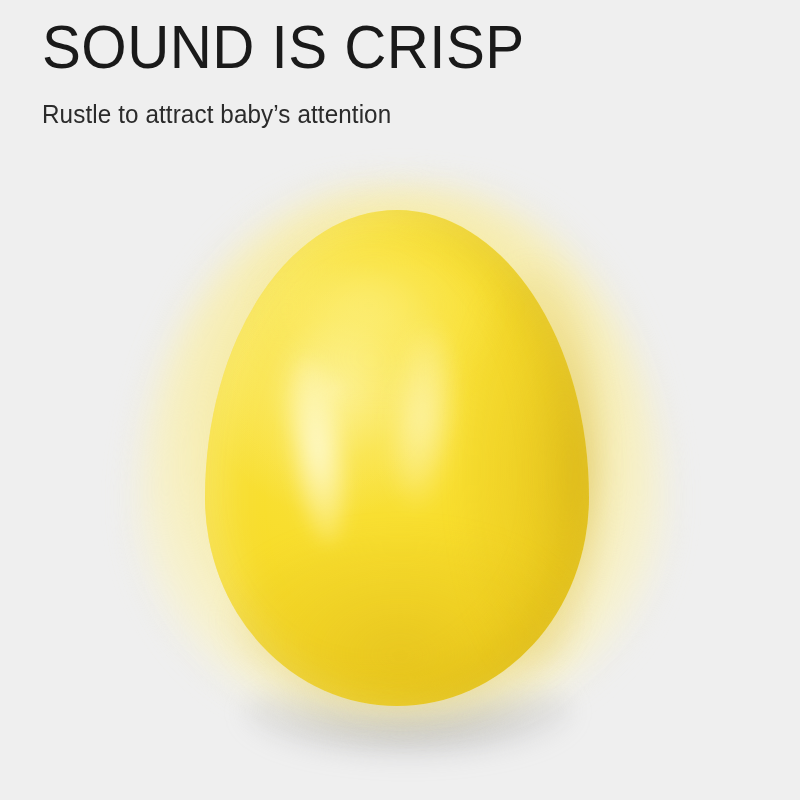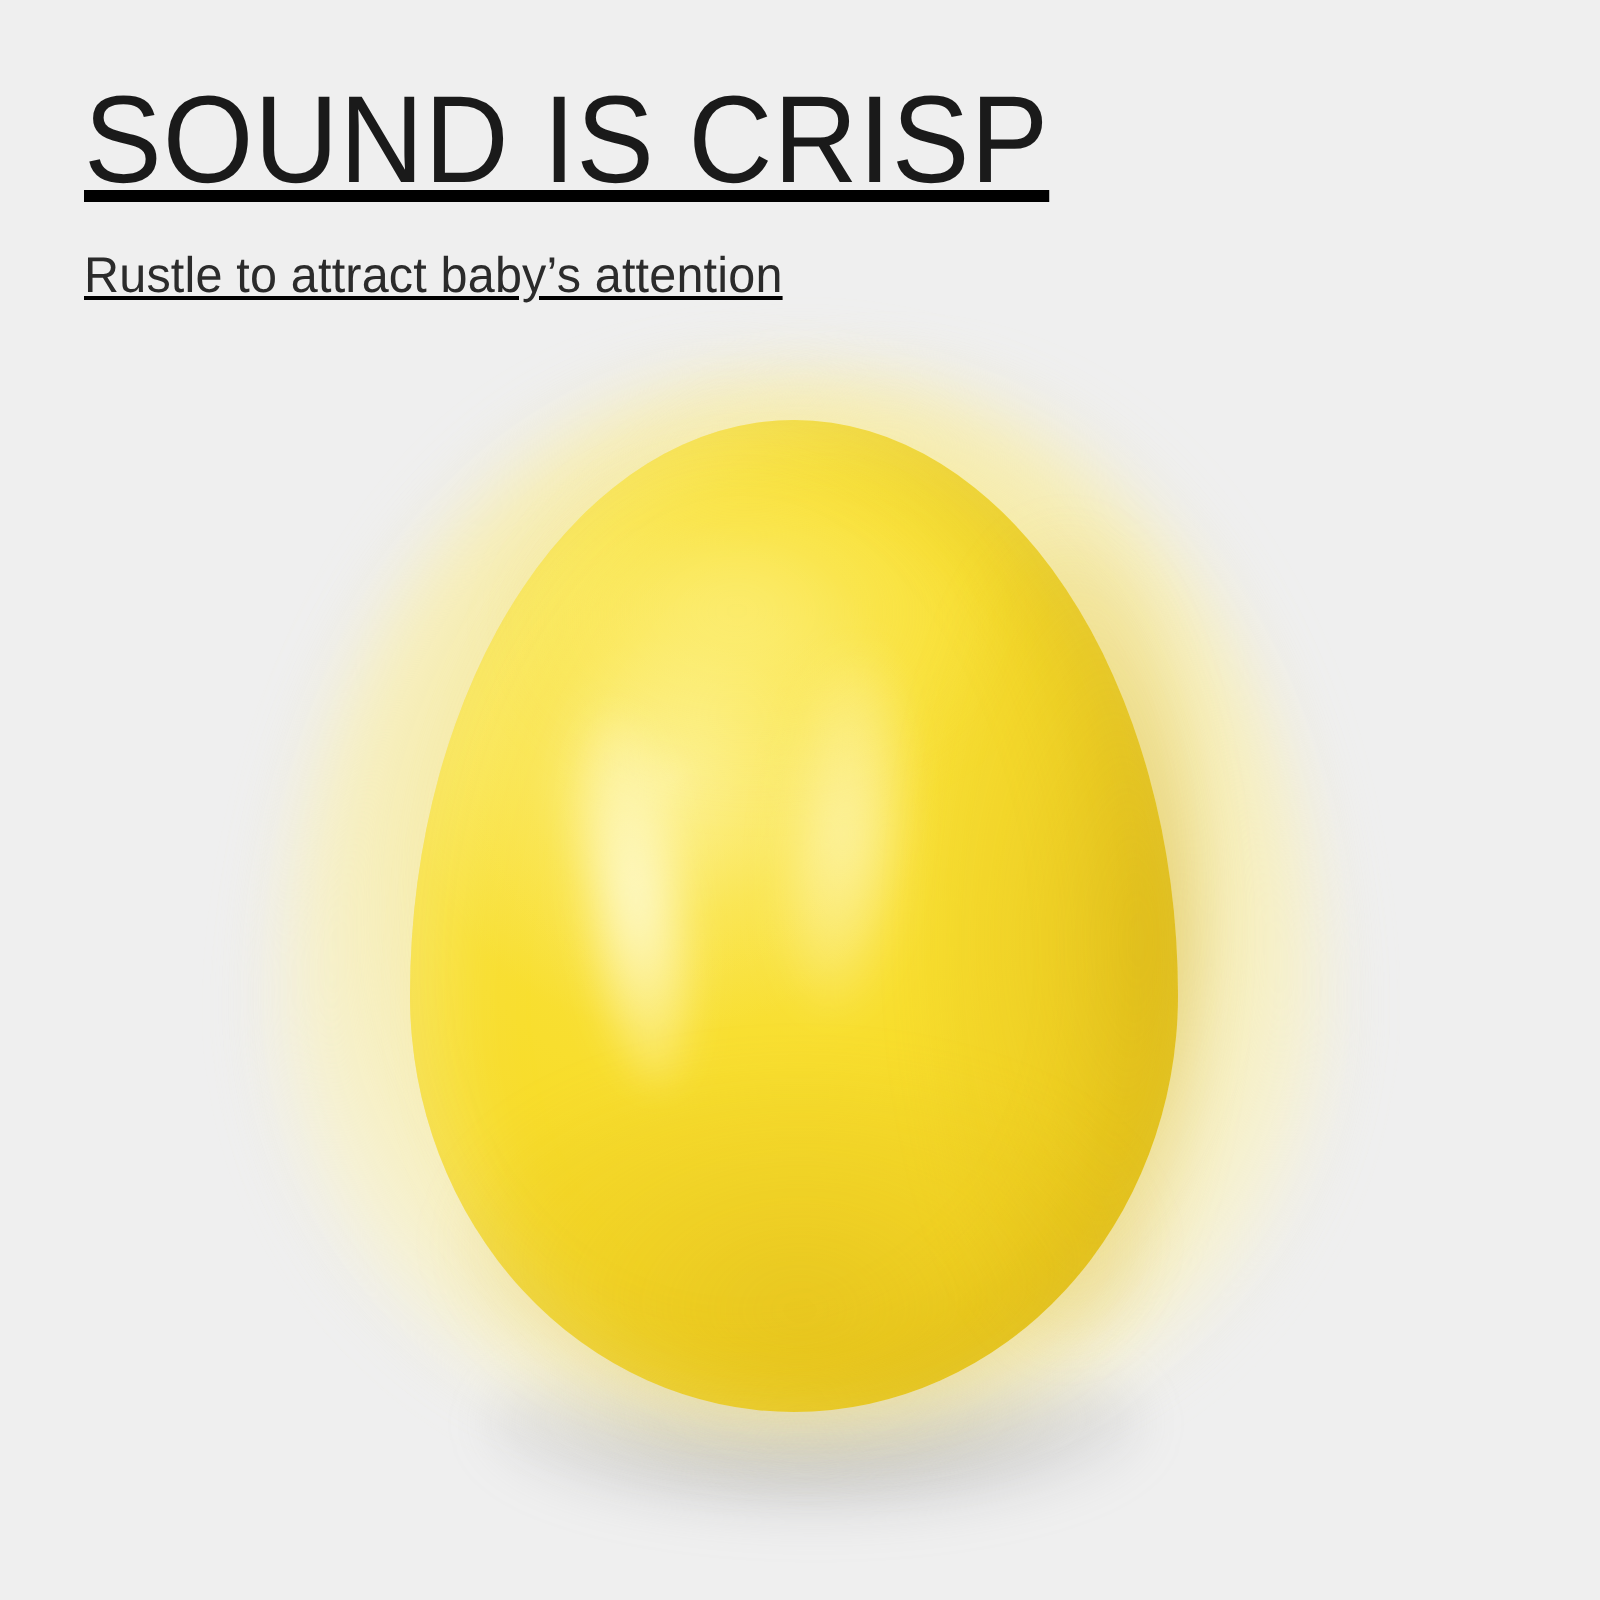--- a/index.html
+++ b/index.html
@@ -20,24 +20,23 @@
     width: 800px;
     height: 800px;
     background: #efefef;
     overflow: hidden;
   }
 
   
   #copy-block {
     position: absolute;
     left: 42px;
-    top: 36px;
+    top: 12px;
     width: 700px;
     z-index: 40;
-    text-decoration: underline;
   }
 
   #headline {
     font-family: "Liberation Sans", sans-serif;
     font-size: 62px;
     line-height: 70px;
     font-weight: 300;
     letter-spacing: 0.5px;
     color: #1a1a1a;
     margin: 0;

